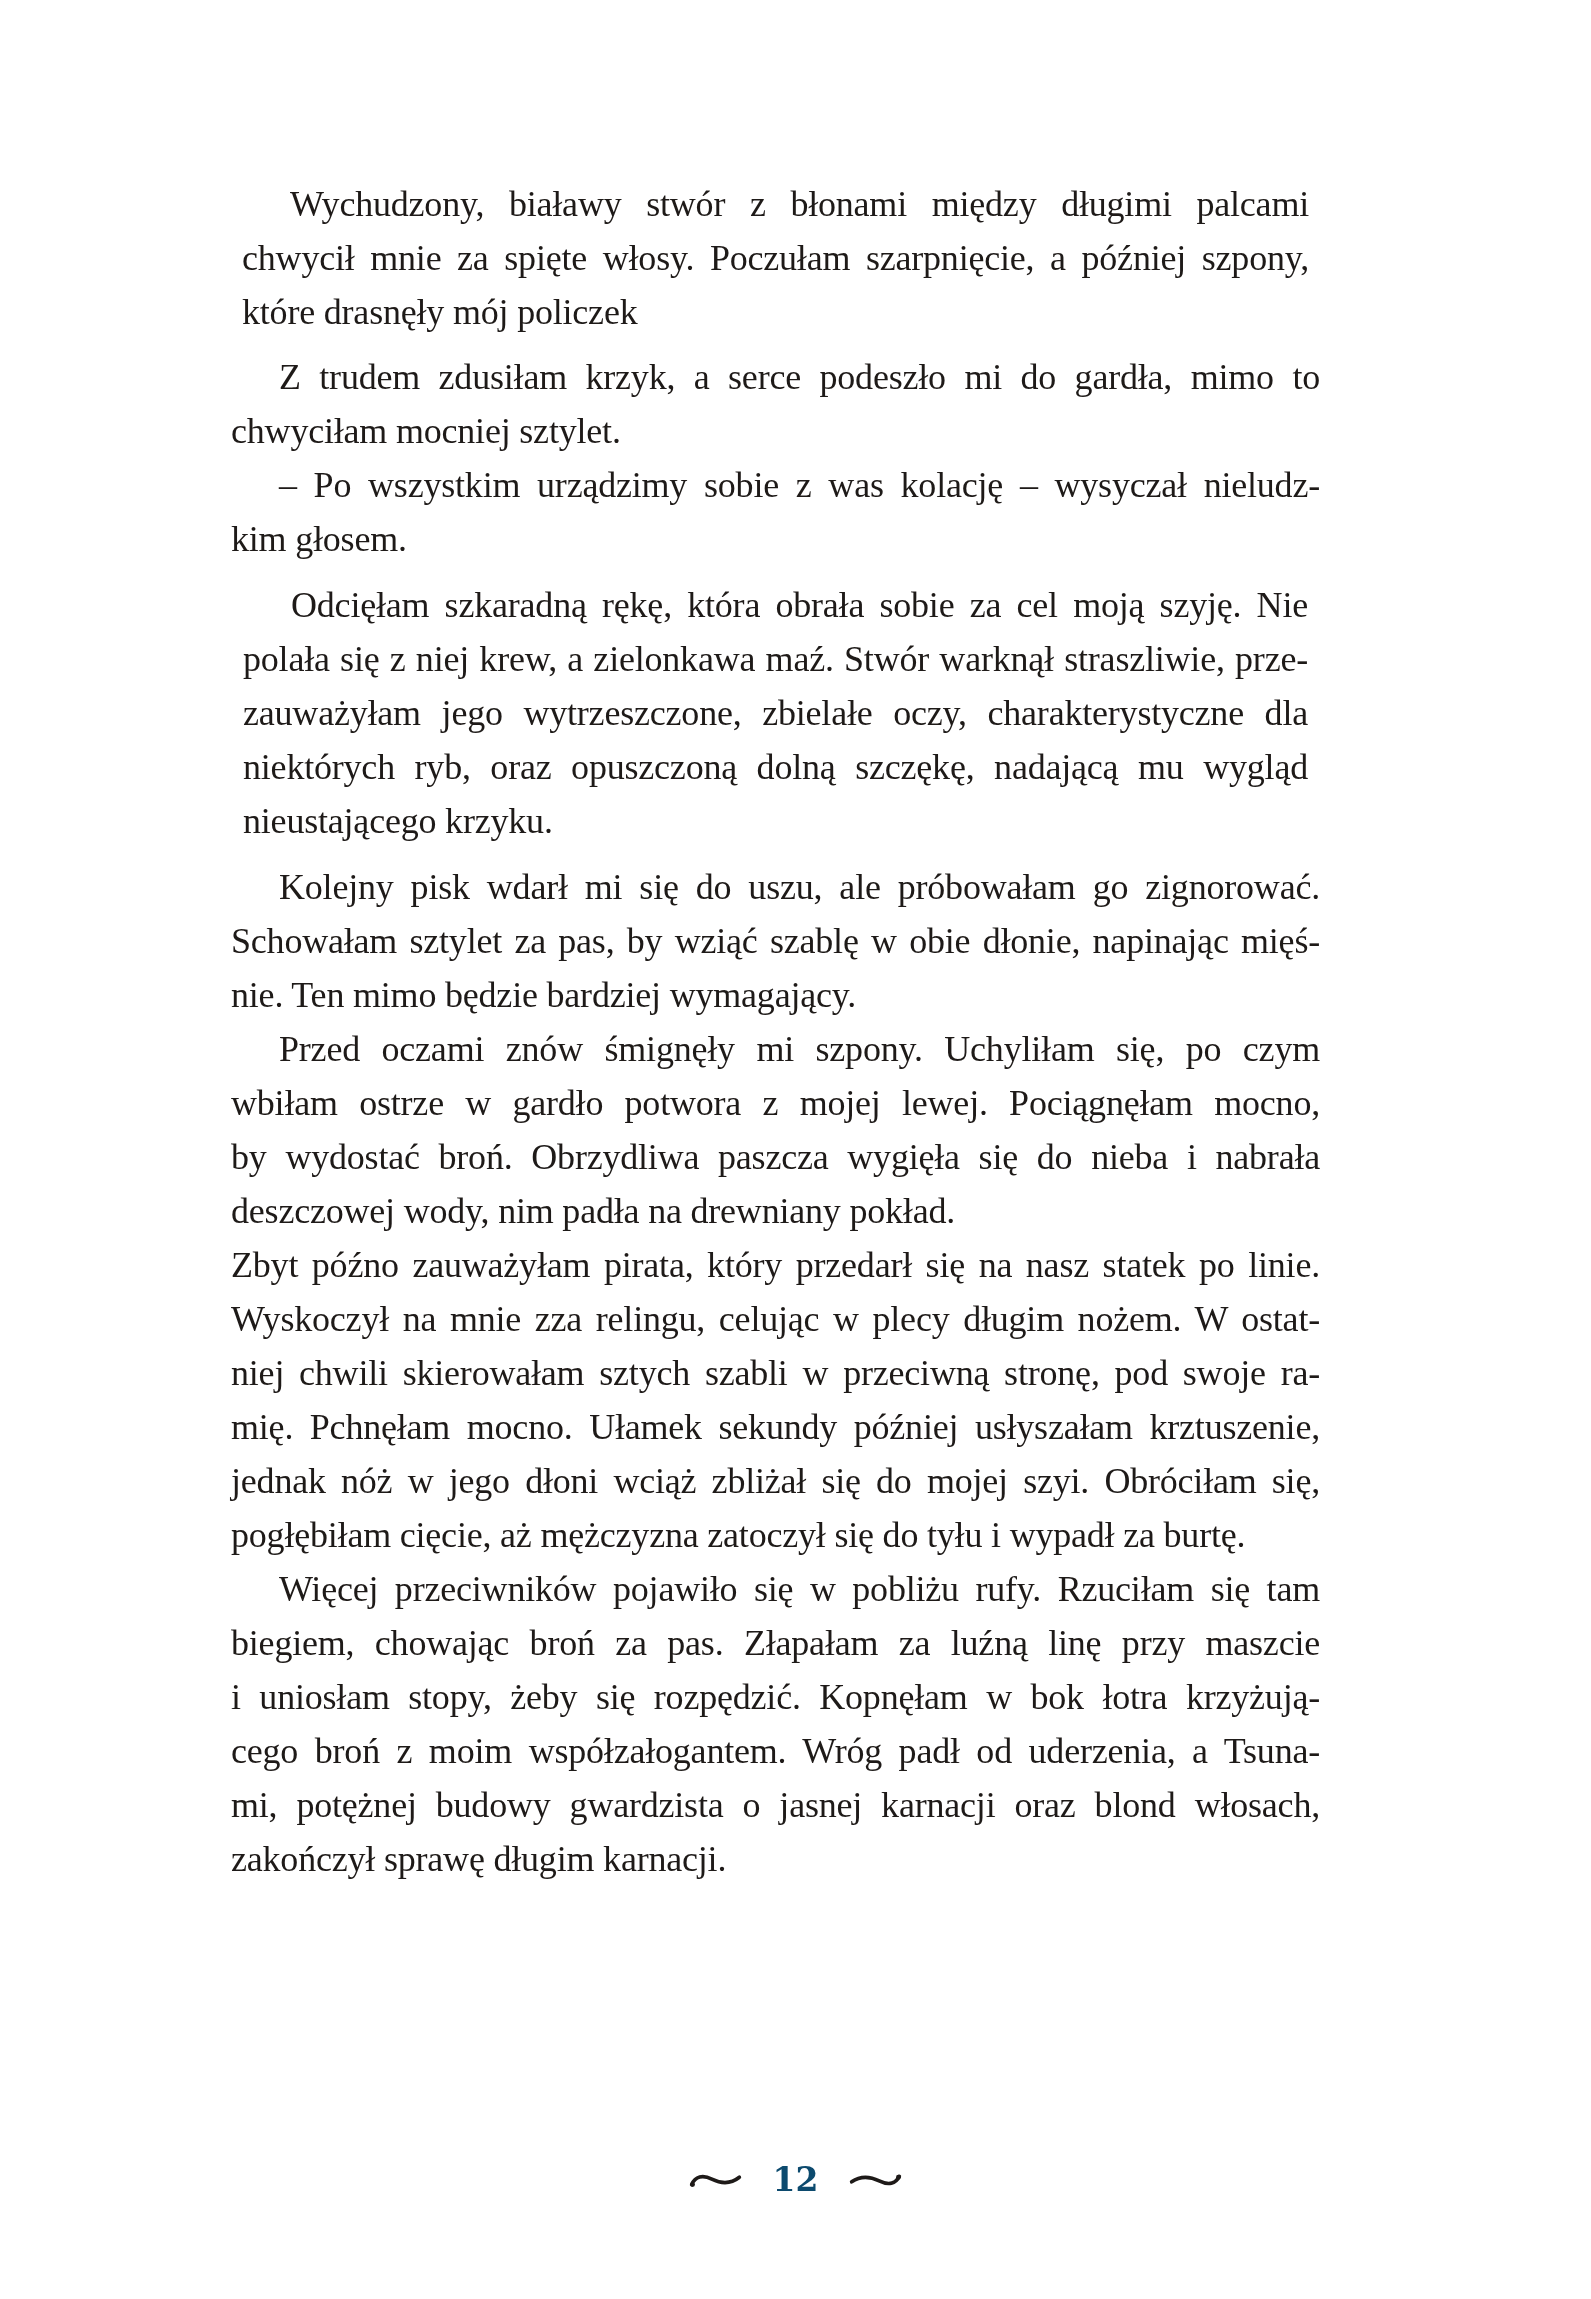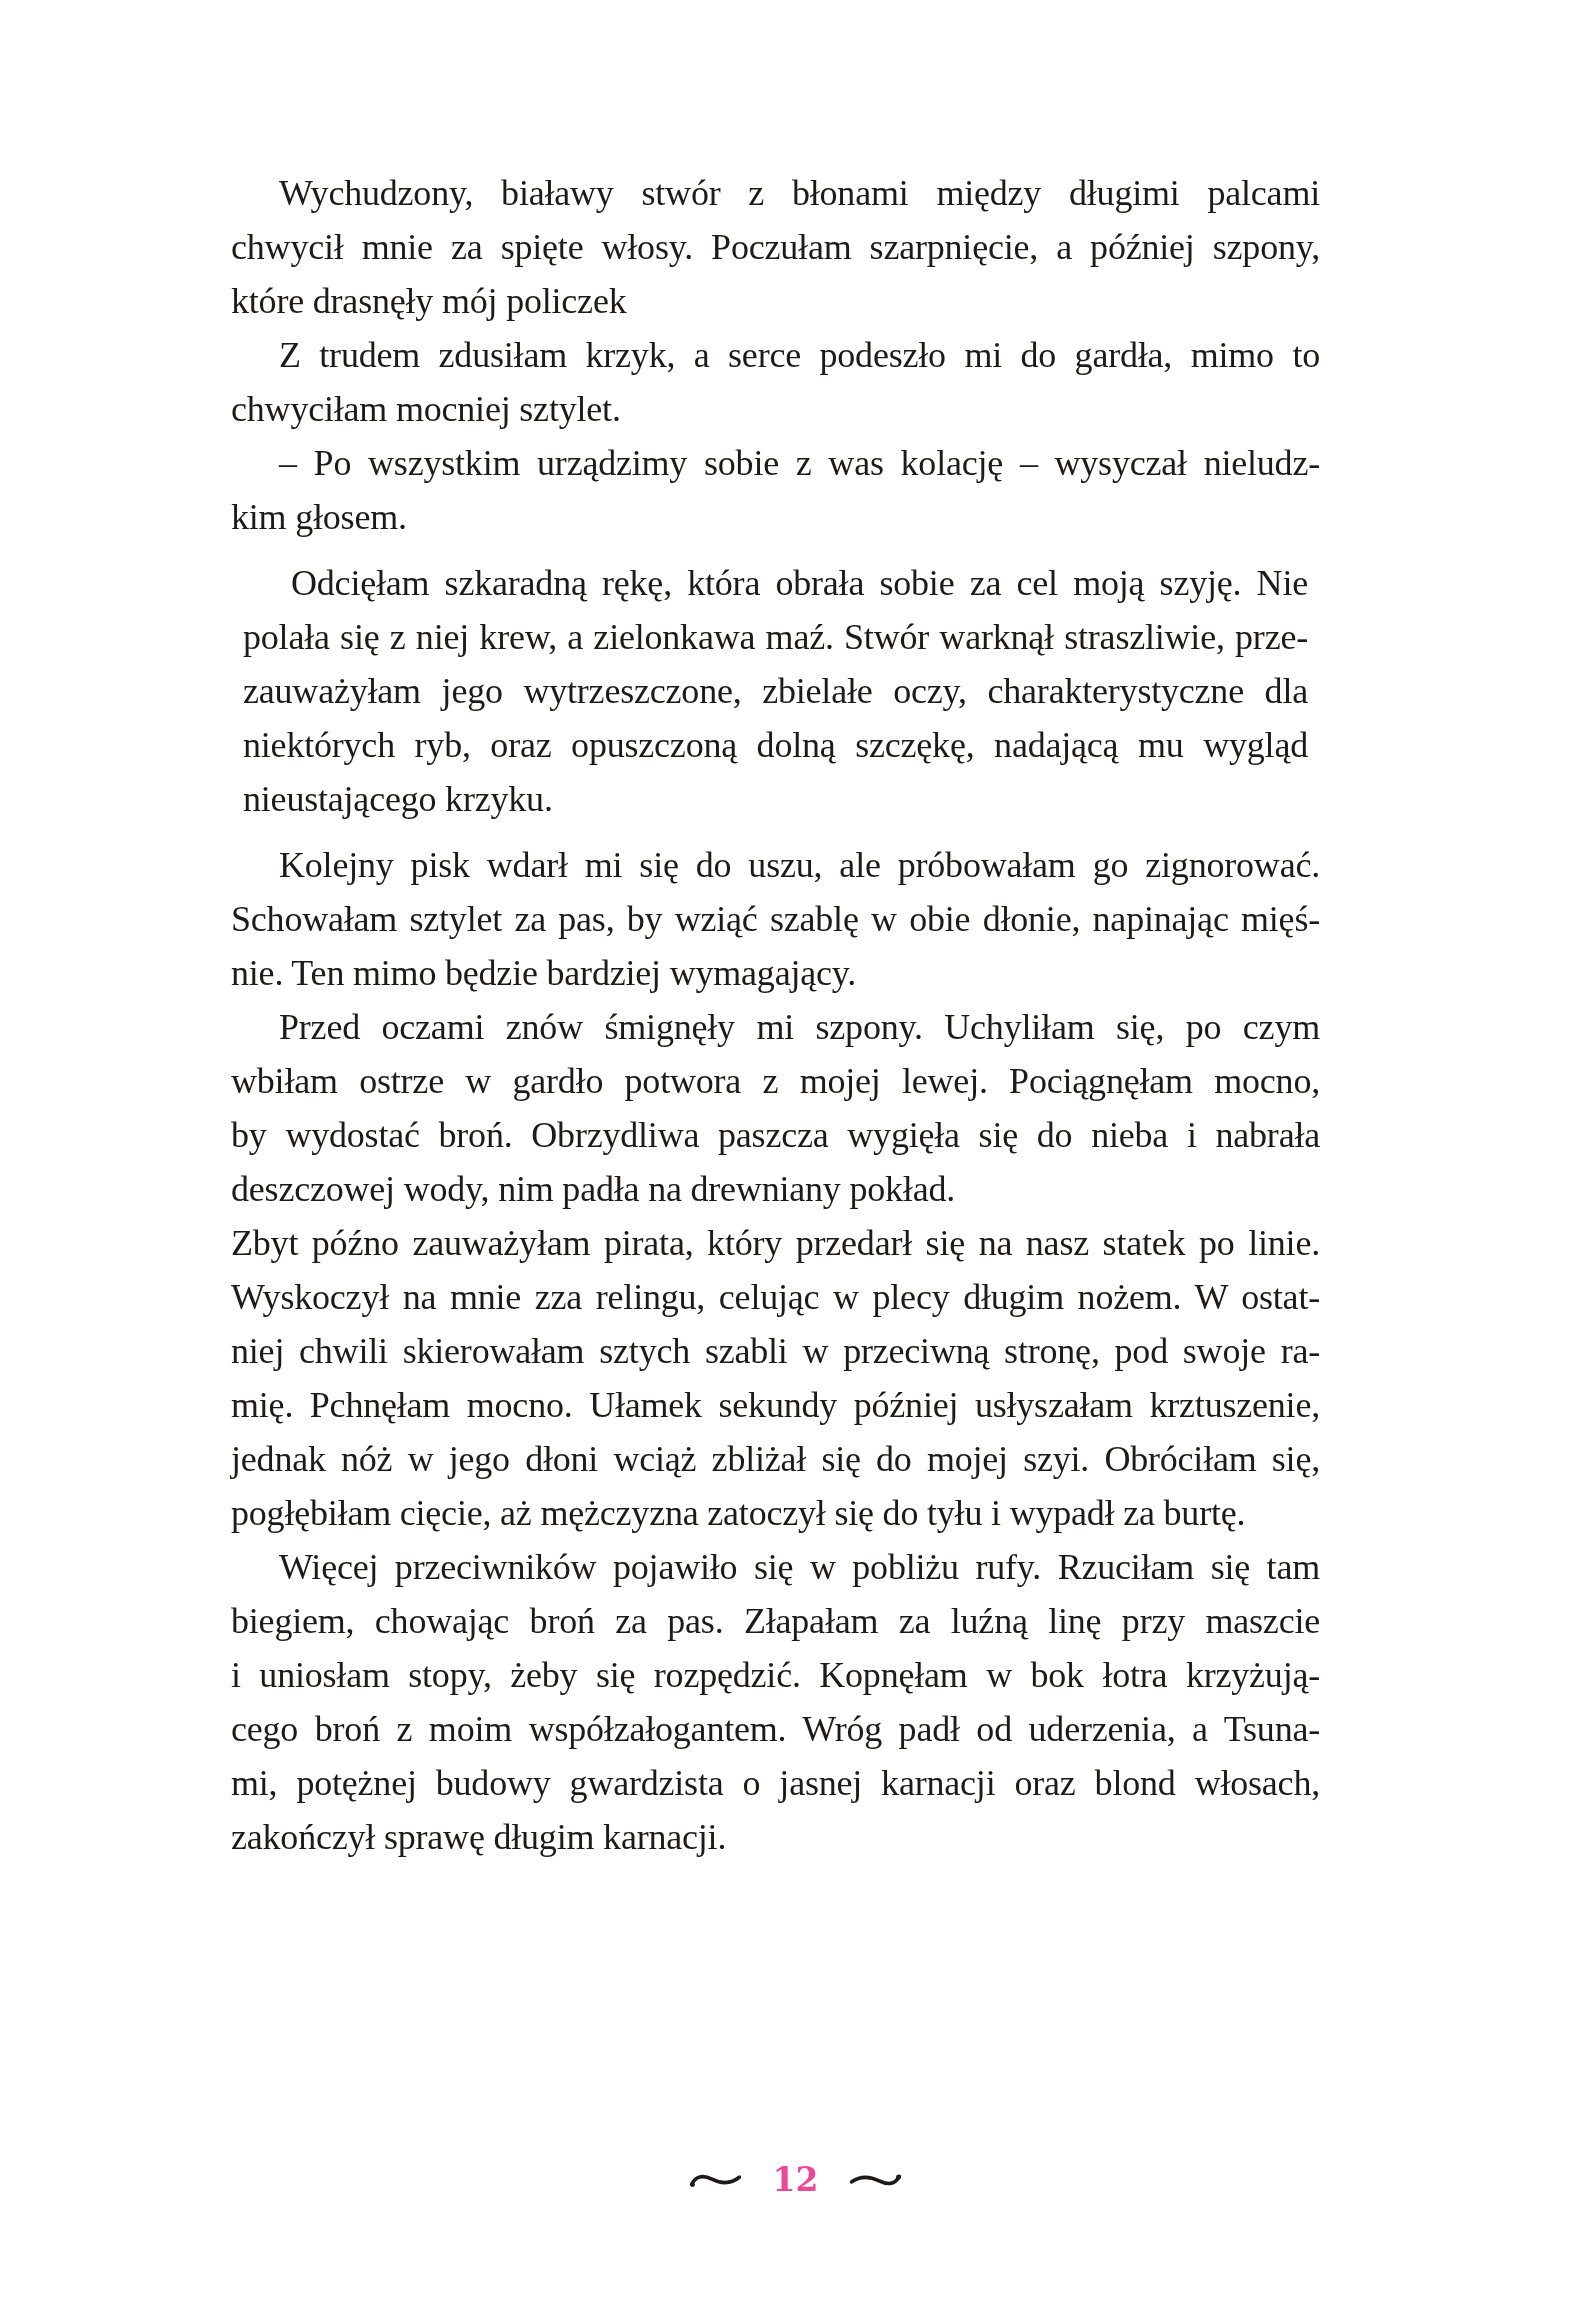--- a/index.html
+++ b/index.html
@@ -47,42 +47,42 @@
   .folio {
     position: absolute;
     left: 0;
     width: 1591px;
     top: 2156px;
     text-align: center;
     font-family: "DejaVu Serif", "Liberation Serif", serif;
     font-weight: bold;
     font-size: 33px;
     line-height: 44px;
-    color: #ec4899;
+    color: #0c4a6e;
   }
   .folio .orn {
     display: inline-block;
     vertical-align: middle;
     width: 55px;
     height: 22px;
   }
   .folio .num {
     display: inline-block;
     vertical-align: middle;
     margin: 0 18.5px;
   }
 </style>
 </head>
 <body>
 
 <div class="page">
 
   <div class="text-block">
 
-    <p style="margin:0">
+    <p style="margin:11px">
       <span class="line indent">Wychudzony, białawy stwór z błonami między długimi palcami</span>
       <span class="line">chwycił mnie za spięte włosy. Poczułam szarpnięcie, a później szpony,</span>
       <span class="line last">które drasnęły mój policzek</span>
     </p>
 
     <p style="margin:0">
       <span class="line indent">Z trudem zdusiłam krzyk, a serce podeszło mi do gardła, mimo to</span>
       <span class="line last">chwyciłam mocniej sztylet.</span>
     </p>
 

